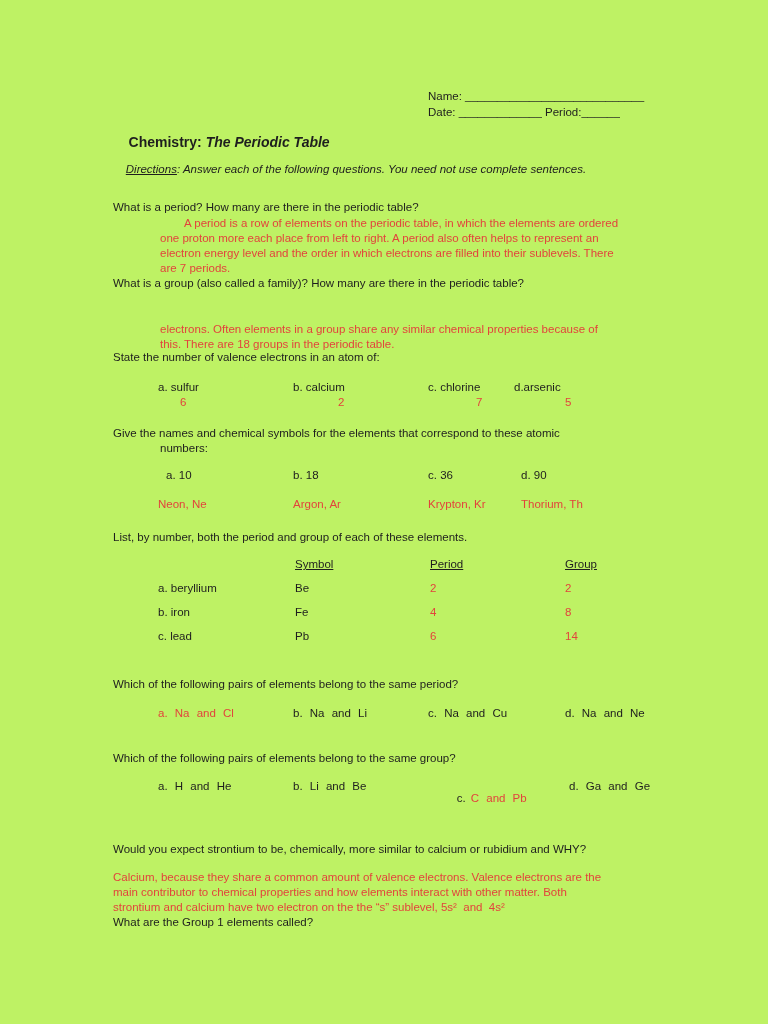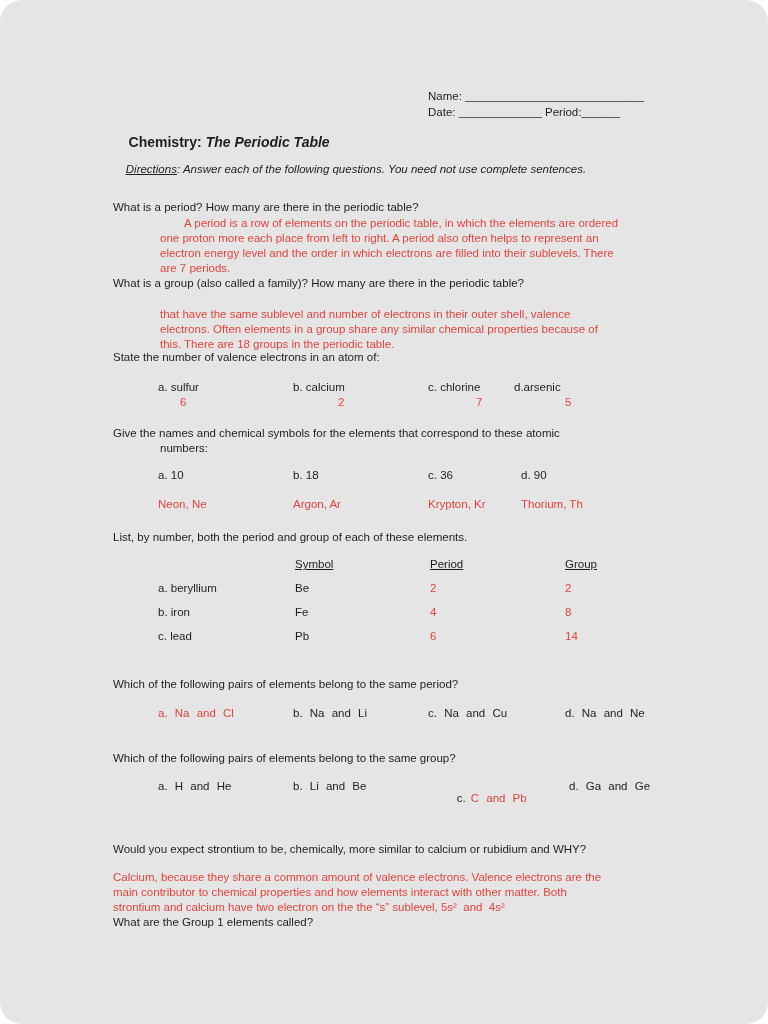--- a/index.html
+++ b/index.html
@@ -1,25 +1,24 @@
 <!DOCTYPE html>
 <html style="--answer-red: #e2443c;"><head>
 <meta charset="utf-8">
 <style>
   html, body { margin: 0; padding: 0; background: #ffffff; }
   .page {
     position: relative;
     width: 768px;
     height: 1024px;
-    background: #e5e5e5;
+    background: #bef264;
     overflow: hidden;
     font-family: "Liberation Sans", "DejaVu Sans", sans-serif;
     font-size: 11.5px;
     color: #1e1e1e;
-    border-radius: 22px;
   }
   .t { position: absolute; white-space: pre; }
   .red { color: var(--answer-red, #e2443c); }
   .title { font-size: 14px; font-weight: bold; }
   .title .em { font-style: italic; margin-left: 4px; }
   .italic { font-style: italic; }
   .ul { text-decoration: underline; }
   .spaced { word-spacing: 4px; }
   .cprefix { margin-right: 5px; }
 </style>
@@ -39,37 +38,36 @@
     <span class="ul">Directions</span><span>: Answer each of the following questions. You need not use complete sentences.</span>
   </div>
 
   <div class="t" style="left:113px; top:201px;">What is a period? How many are there in the periodic table?</div>
   <div class="t red" style="left:160px; top:217px;margin-left:24px;">A period is a row of elements on the periodic table, in which the elements are ordered</div>
   <div class="t red" style="left:160px; top:232px;">one proton more each place from left to right. A period also often helps to represent an</div>
   <div class="t red" style="left:160px; top:247px;">electron energy level and the order in which electrons are filled into their sublevels. There</div>
   <div class="t red" style="left:160px; top:262px;">are 7 periods.</div>
 
   <div class="t" style="left:113px; top:277px;">What is a group (also called a family)? How many are there in the periodic table?</div>
-  <div class="t red" style="left:160px; top:308px;">that have the same sublevel and number of electrons in their outer shell, valence</div>
   <div class="t red" style="left:160px; top:323px;">electrons. Often elements in a group share any similar chemical properties because of</div>
   <div class="t red" style="left:160px; top:338px;">this. There are 18 groups in the periodic table.</div>
 
   <div class="t" style="left:113px; top:351px;">State the number of valence electrons in an atom of:</div>
   <div class="t" style="left:158px; top:381px;">a. sulfur</div>
   <div class="t" style="left:293px; top:381px;">b. calcium</div>
   <div class="t" style="left:428px; top:381px;">c. chlorine</div>
   <div class="t" style="left:514px; top:381px;">d.arsenic</div>
   <div class="t red" style="left:180px; top:396px;">6</div>
   <div class="t red" style="left:338px; top:396px;">2</div>
   <div class="t red" style="left:476px; top:396px;">7</div>
   <div class="t red" style="left:565px; top:396px;">5</div>
 
   <div class="t" style="left:113px; top:427px;">Give the names and chemical symbols for the elements that correspond to these atomic</div>
   <div class="t" style="left:160px; top:442px;">numbers:</div>
-  <div class="t" style="left:158px; top:469px;">a. 10</div>
+  <div class="t" style="left:166px; top:469px;">a. 10</div>
   <div class="t" style="left:293px; top:469px;">b. 18</div>
   <div class="t" style="left:428px; top:469px;">c. 36</div>
   <div class="t" style="left:521px; top:469px;">d. 90</div>
   <div class="t red" style="left:158px; top:498px;">Neon, Ne</div>
   <div class="t red" style="left:293px; top:498px;">Argon, Ar</div>
   <div class="t red" style="left:428px; top:498px;">Krypton, Kr</div>
   <div class="t red" style="left:521px; top:498px;">Thorium, Th</div>
 
   <div class="t" style="left:113px; top:531px;">List, by number, both the period and group of each of these elements.</div>
   <div class="t ul" style="left:295px; top:558px;">Symbol</div>

